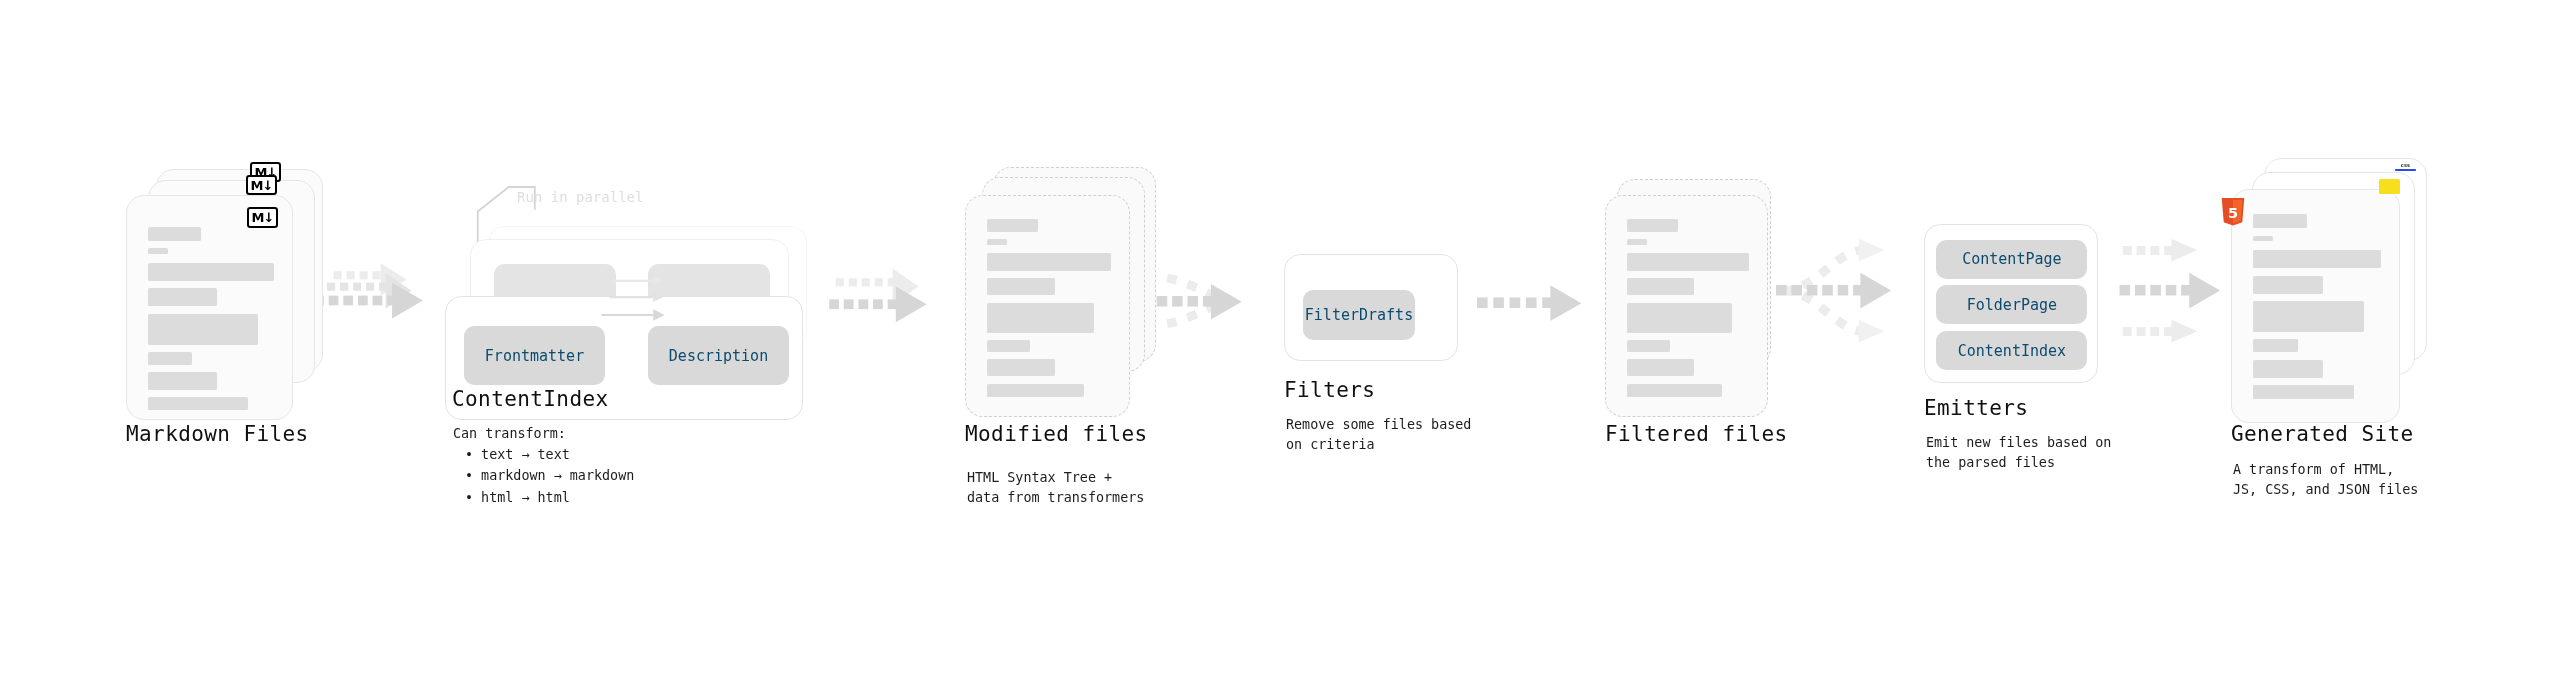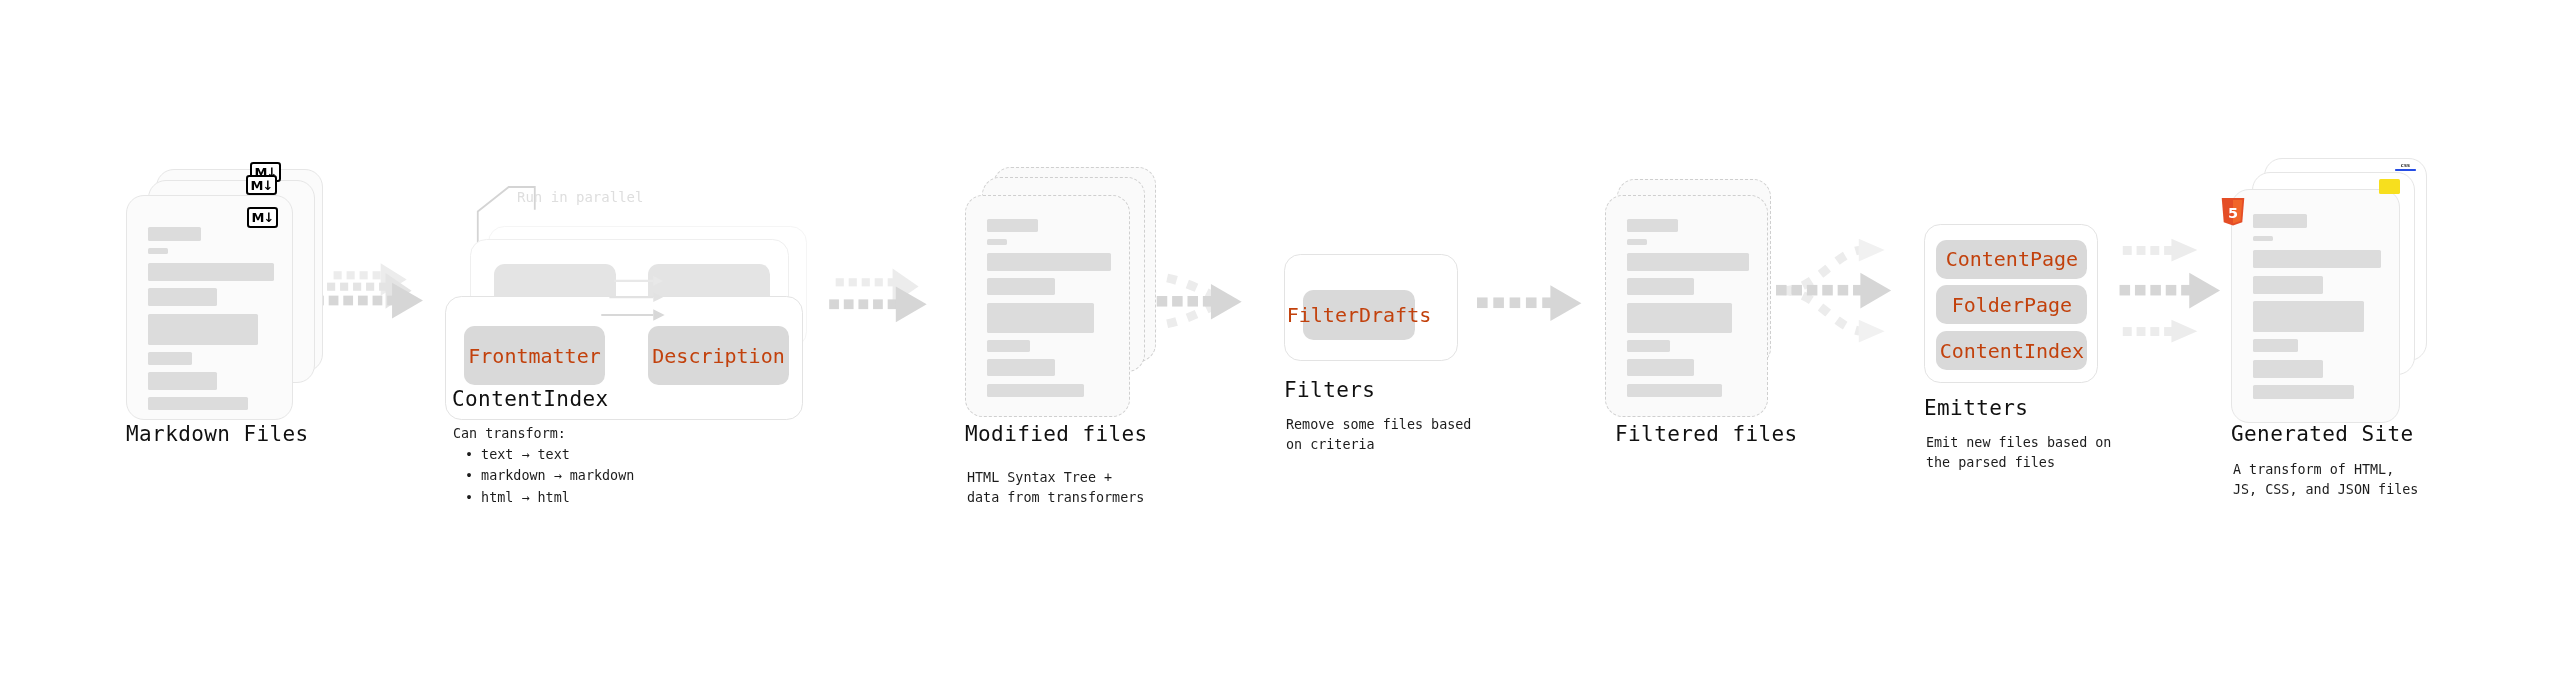--- a/index.html
+++ b/index.html
@@ -68,21 +68,21 @@
     box-sizing:border-box;
   }
   .groupbox.g2{border-color:#efefef;}
   .groupbox.g3{border-color:#f5f5f5;}
 
   .pill{
     position:absolute;
     background:#d9d9d9;
     border-radius:10.6px;
     display:flex;align-items:center;justify-content:center;
-    font-size:20px;color:#c2410c;
+    font-size:15px;color:#0c4a6e;
     box-sizing:border-box;
     white-space:nowrap;
   }
   .pill.p2{background:#e4e4e4;}
   .pill.p3{background:#eeeeee;}
 
   
   .title{
     position:absolute;
     font-size:21px;
@@ -286,21 +286,21 @@
         <div class="ln" style="width:19.5px;height:5.7px;margin-bottom:8.1px;"></div>
         <div class="ln" style="width:100%;height:18px;"></div>
         <div class="ln" style="width:55%;height:17px;"></div>
         <div class="ln" style="width:86%;height:30px;"></div>
         <div class="ln" style="width:35%;height:12.2px;"></div>
         <div class="ln" style="width:55%;height:17px;"></div>
         <div class="ln" style="width:78%;height:13px;"></div>
       </div>
     </div>
   </div>
-  <div class="title" style="left:1605px;top:422px;margin-left:10px;">Filtered files</div>
+  <div class="title" style="left:1605px;top:422px;">Filtered files</div>
 
   <svg style="left:1776px;top:229px;" width="146" height="154" viewBox="0 0 180 190">
     <g fill="none" stroke="#ececec" stroke-width="11" stroke-dasharray="12 14" stroke-linecap="butt">
       <path d="M8,76 C48,76 72,30 104,26"></path>
       <path d="M8,76 C48,76 72,122 104,126"></path>
     </g>
     <g fill="#f1f1f1">
       <polygon points="102,12 134,26 102,40"></polygon>
       <polygon points="102,112 134,126 102,140"></polygon>
     </g>

